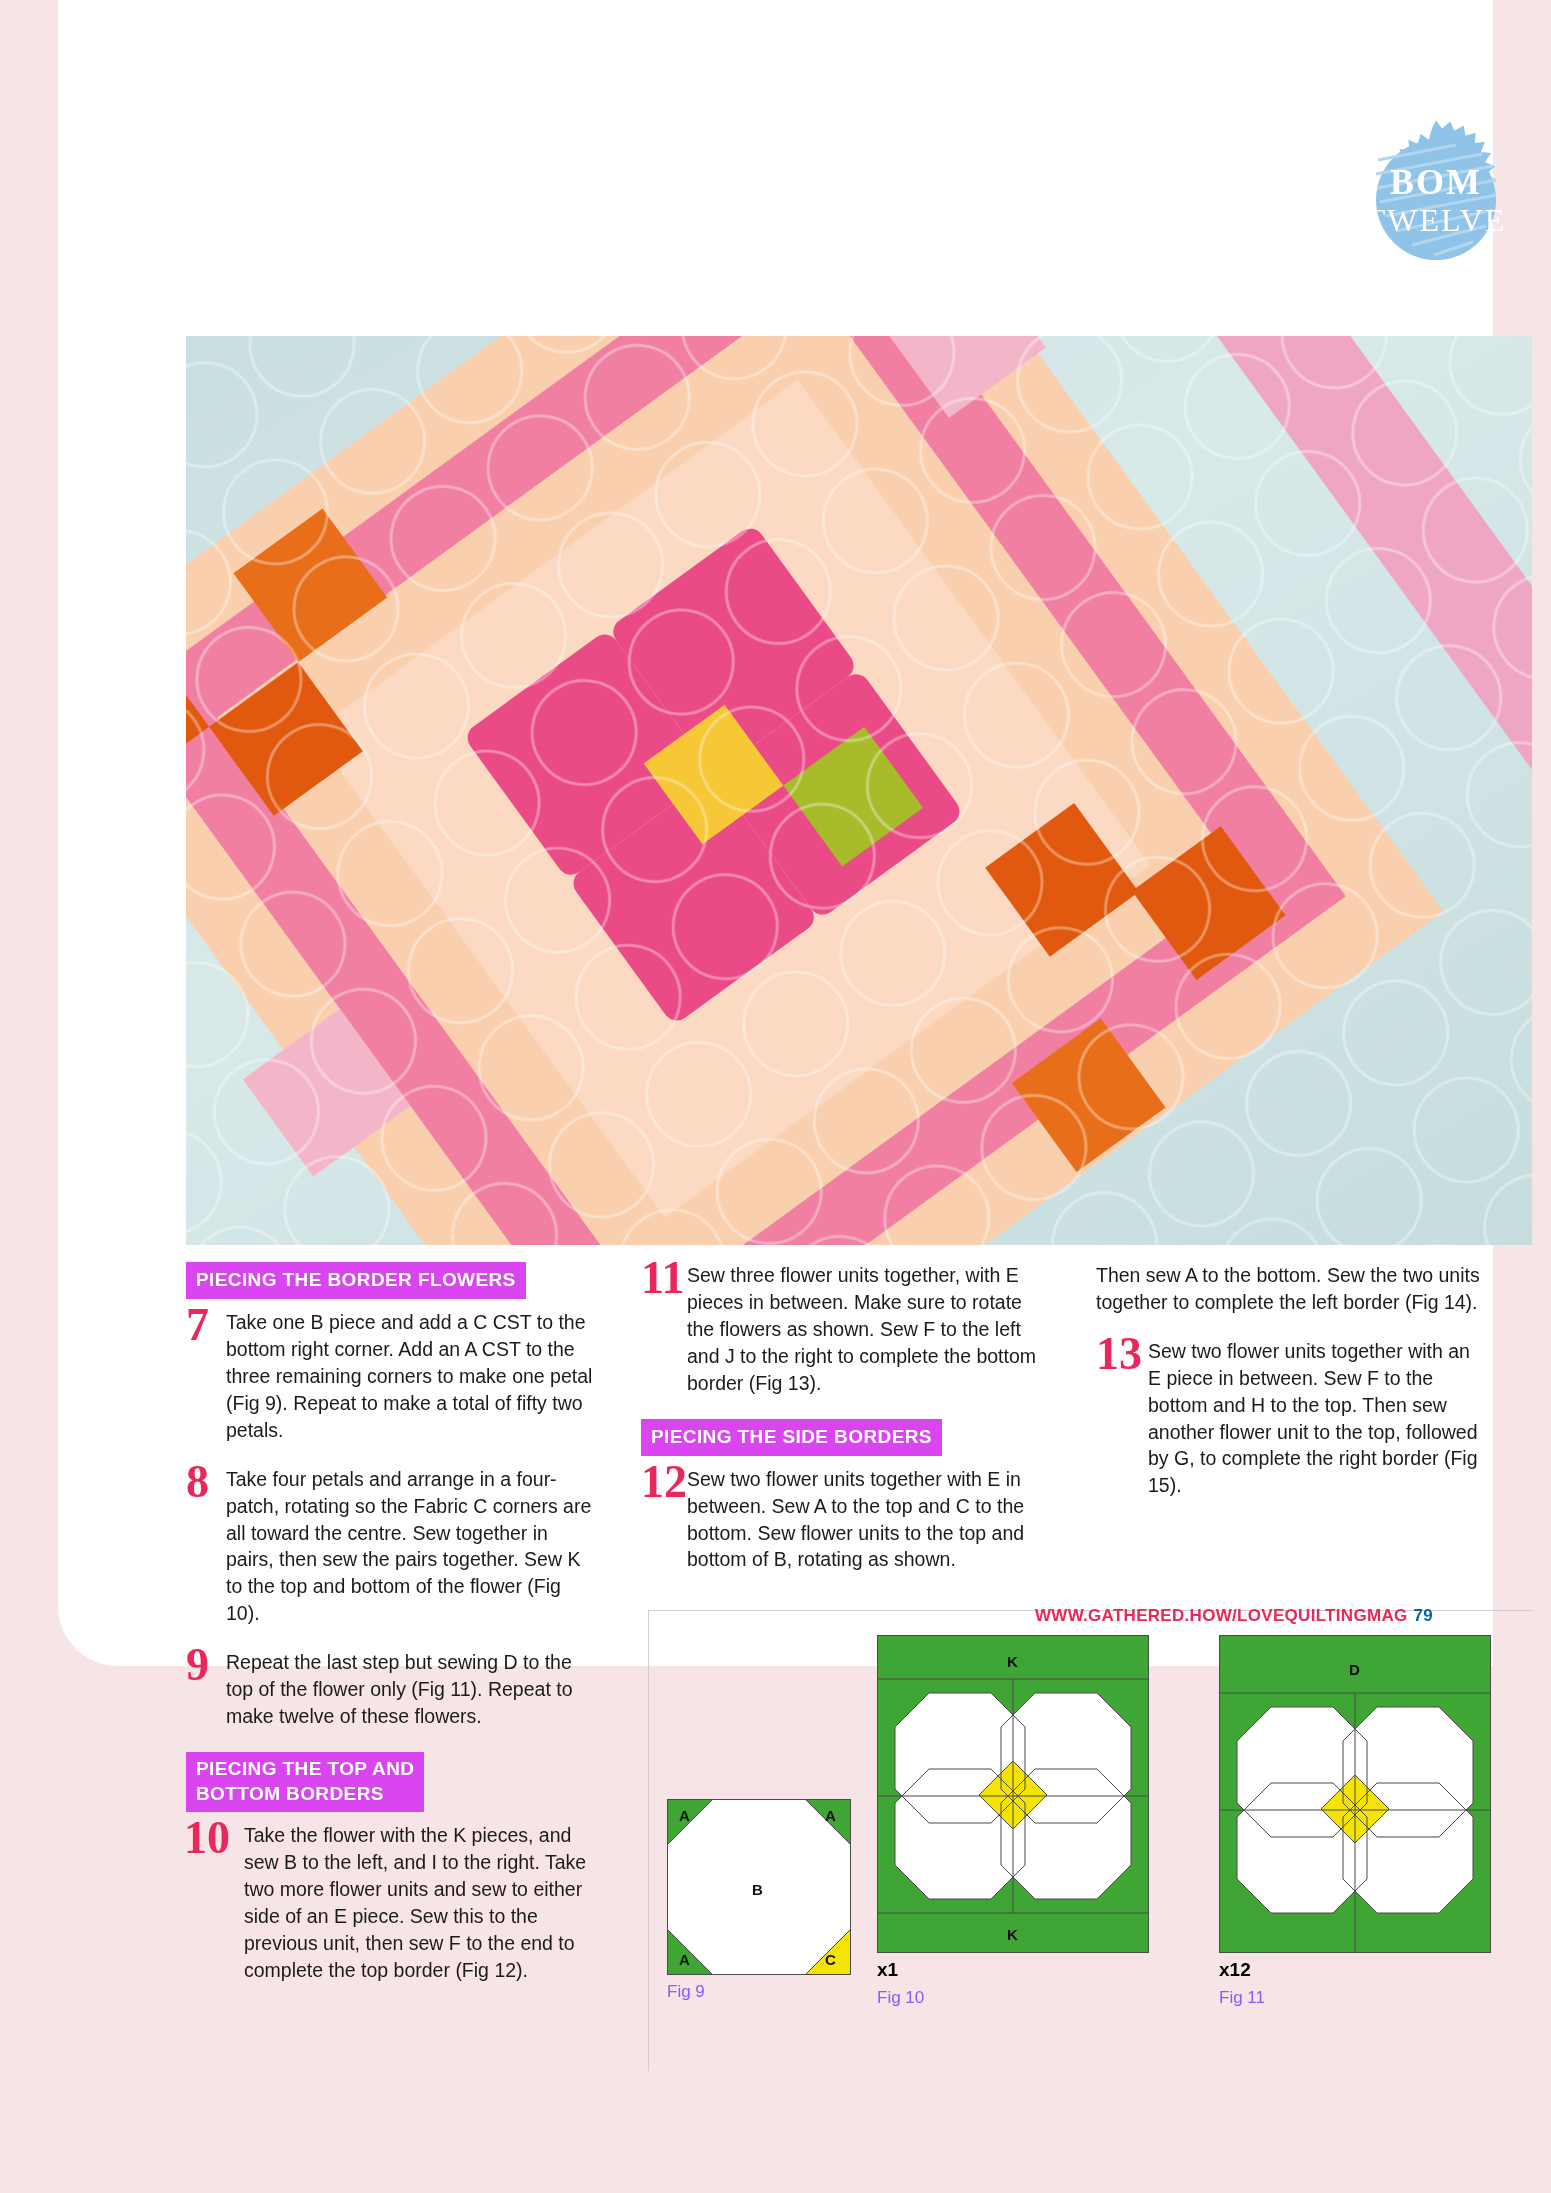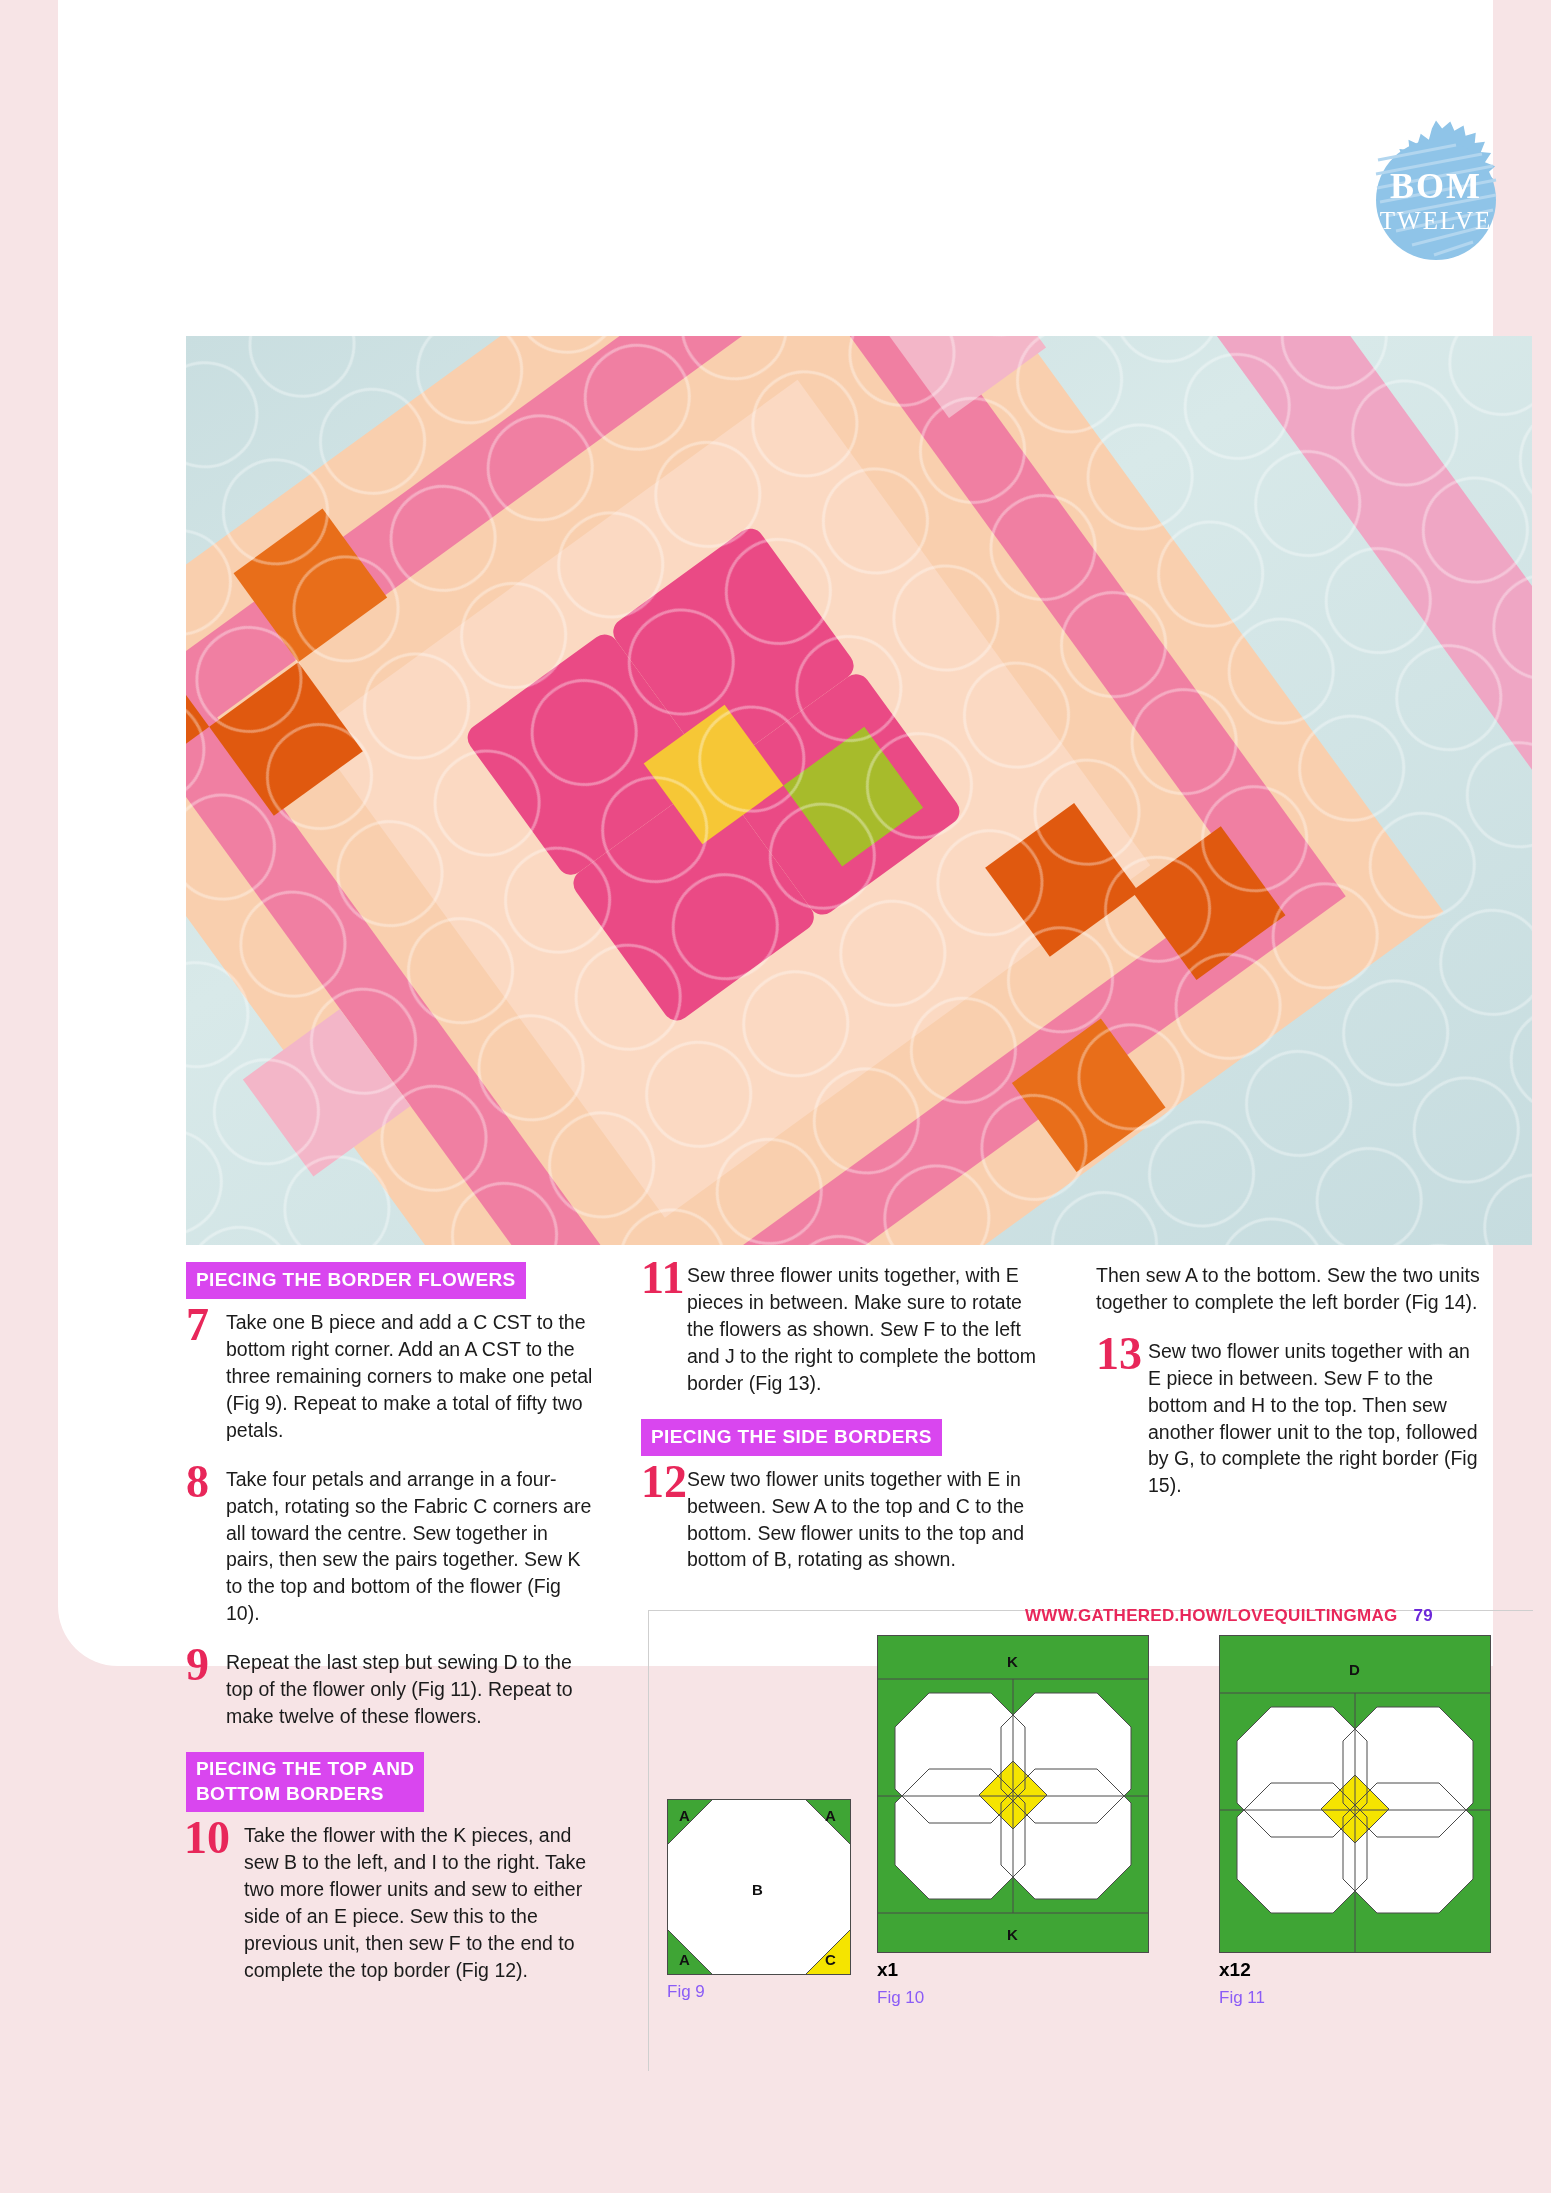--- a/index.html
+++ b/index.html
@@ -43,21 +43,21 @@
     font-family: "Liberation Serif", serif;
     line-height: 1.0;
     pointer-events: none;
   }
   .badge-bom {
     font-size: 36px;
     font-weight: bold;
     letter-spacing: 2px;
   }
   .badge-twelve {
-    font-size: 25px;
+    font-size: 32px;
     letter-spacing: 2px;
     margin-top: 4px;
   }
   
   .photo {
     position: absolute;
     left: 128px;
     top: 336px;
     width: 1346px;
     height: 909px;
@@ -160,21 +160,21 @@
   
   .footer {
     position: absolute;
     right: 60px;
     bottom: 40px;
     font-size: 17px;
     font-weight: bold;
     color: #e8275a;
     letter-spacing: .3px;
   }
-  .footer .pg { color: #6d28d9; font-weight: bold; margin-left: 16px; }
+  .footer .pg { color: #0369a1; font-weight: bold; margin-left: 6px; }
 </style>
 </head>
 <body>
 
 <div class="page">
 
   <div class="badge">
     <svg width="180" height="160" viewBox="0 0 180 160">
       <g transform="translate(90,80)">
         <path id="burst" d="M0, -78 L6,-70 L14,-77 L18,-68 L27,-73 L29,-63 L39,-66 L38,-56 L48,-57 L44,-47 L54,-46 L48,-37 L58,-33 L50,-26 L58,-19 L48,-15 L54,-6 L44,-5 L47,5 L37,3 L37,13 L28,9 L25,19 L17,13 L11,21 L5,13 L-2,20 L-6,11 L-15,16 L-17,6 L-27,9 L-26,-1 L-36,0 L-32,-10 L-42,-12 L-35,-19 L-44,-25 L-35,-30 L-42,-38 L-32,-40 L-36,-50 L-26,-49 L-27,-59 L-18,-55 L-15,-65 L-7,-59 L-4,-70 Z" fill="#8fc4e8" transform="scale(1.02)"></path>

